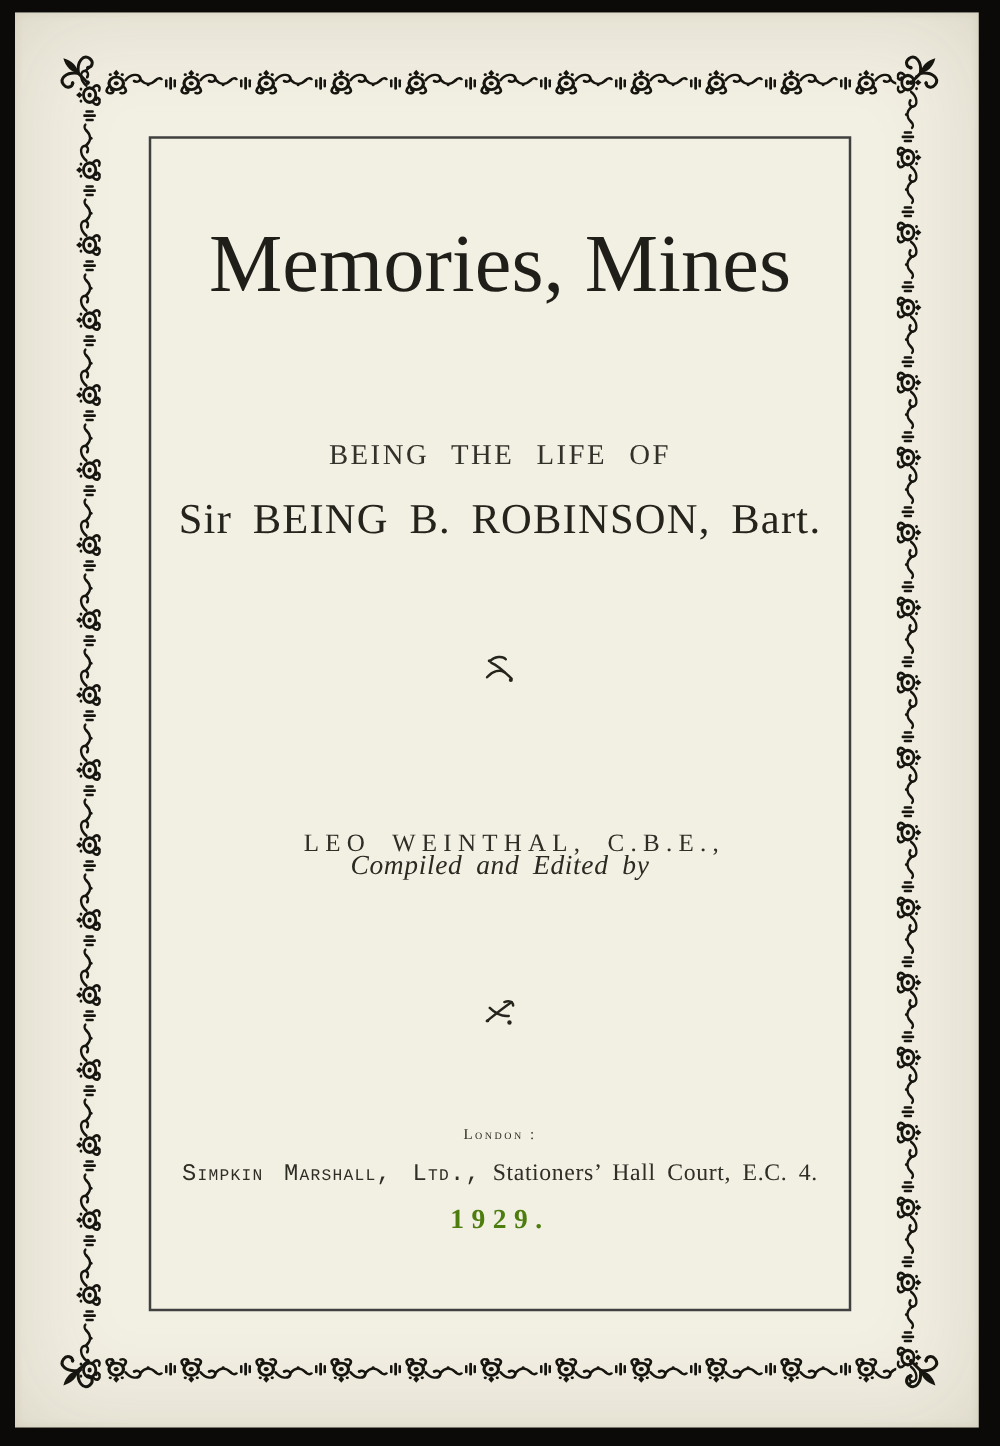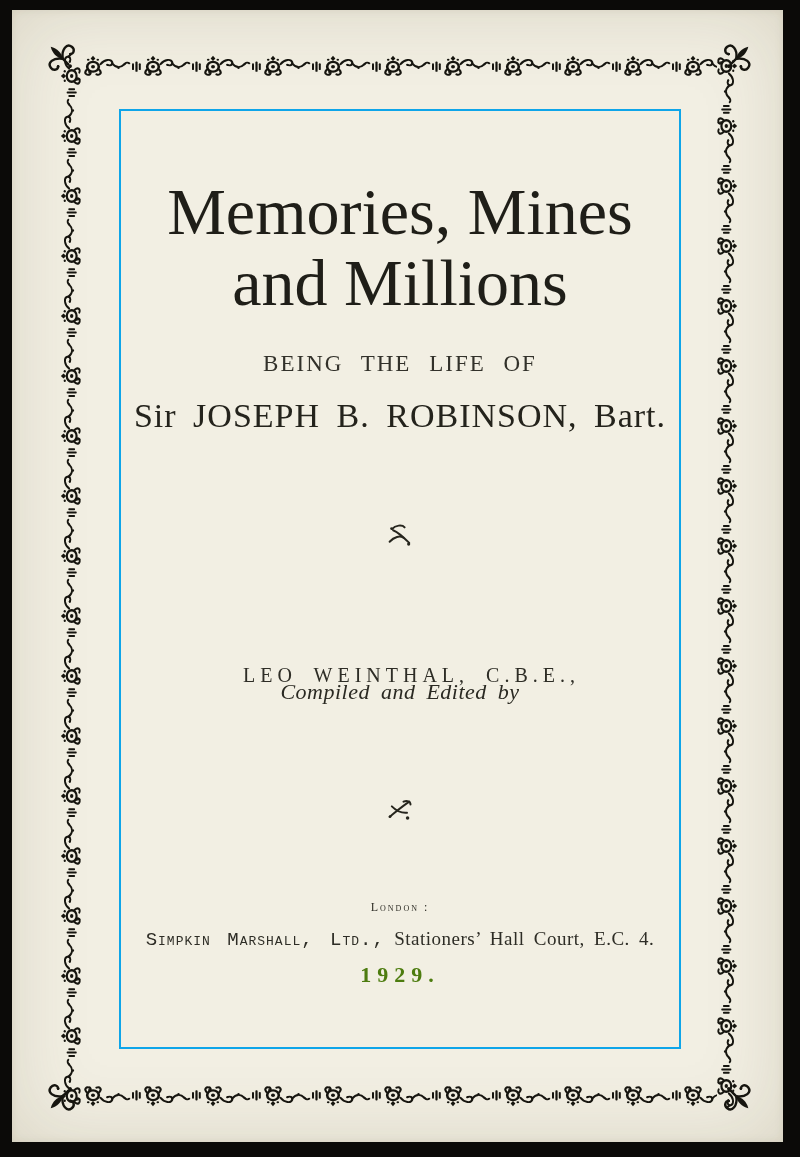--- a/index.html
+++ b/index.html
@@ -6,21 +6,21 @@
   .photo{position:relative;width:800px;height:1157px;background:#0b0a08;overflow:hidden;
          font-family:"Liberation Serif","DejaVu Serif",serif;}
   .page{position:absolute;left:12px;top:10px;width:771px;height:1132px;background:#f2efe3;
         box-shadow:inset 0 0 80px rgba(92,78,44,.16), inset 0 0 8px rgba(92,78,44,.10);}
   svg.strip{position:absolute;display:block;}
   svg.corner{position:absolute;display:block;}
   .c-tl{left:33px;top:31px;transform:rotate(-45deg);}
   .c-tr{left:708px;top:31px;transform:rotate(45deg);}
   .c-br{left:708px;top:1070px;transform:rotate(135deg);}
   .c-bl{left:33px;top:1070px;transform:rotate(-135deg);}
-  .plate{position:absolute;left:107px;top:99px;width:558px;height:936px;border:2px solid #0ea5e9;}
+  .plate{position:absolute;left:107px;top:99px;width:558px;height:936px;border:2px solid #404040;}
   .block{position:absolute;left:0;right:0;text-align:center;color:#2a2922;white-space:nowrap;}
   .title{top:65px;font-size:66px;line-height:71px;color:#1f1e18;letter-spacing:0;}
   .being{top:240px;font-size:23px;letter-spacing:2px;word-spacing:10px;color:#32312a;}
   .robinson{top:286px;font-size:34px;letter-spacing:1px;word-spacing:7px;color:#24231c;}
   .orn1{top:411px;}
   .orn2{top:687px;}
   .orn{display:inline-block;}
   .compiled{top:521px;font-size:22px;font-style:italic;letter-spacing:.5px;word-spacing:5px;margin-top:47px;}
   .leo{top:553px;font-size:20px;letter-spacing:5px;word-spacing:7px;color:#2e2d26;padding-left:23px;}
   .editorline{top:582px;font-size:22px;letter-spacing:.5px;word-spacing:7px;}
@@ -162,26 +162,25 @@
         <use href="#cf"></use>
       </svg>
     <svg class="corner c-bl" width="34" height="34" viewBox="0 0 34 34">
         <use href="#cf"></use>
       </svg>
 
     <div class="plate">
 
       <div class="block title">
         <div>Memories, Mines</div>
-        <div>and Millions</div>
       </div>
 
       <div class="block being">BEING THE LIFE OF</div>
 
-      <div class="block robinson">Sir JOSEPH B. ROBINSON, Bart.</div>
+      <div class="block robinson">Sir BEING B. ROBINSON, Bart.</div>
 
       <div class="block orn1">
         <svg class="orn" width="30" height="28" viewBox="0 0 26 24">
           <g fill="none" stroke="#26251d" stroke-width="1.7" stroke-linecap="round">
             <path d="M6,6 C9,2.5 15,2 17,4.5"></path>
             <path d="M7,7 C12,9 16,13 21,18"></path>
             <path d="M4,17 C8,12.5 13,11.5 16,13.5"></path>
           </g>
           <g fill="#26251d">
               <circle cx="20.5" cy="19" r="1.4"></circle>

